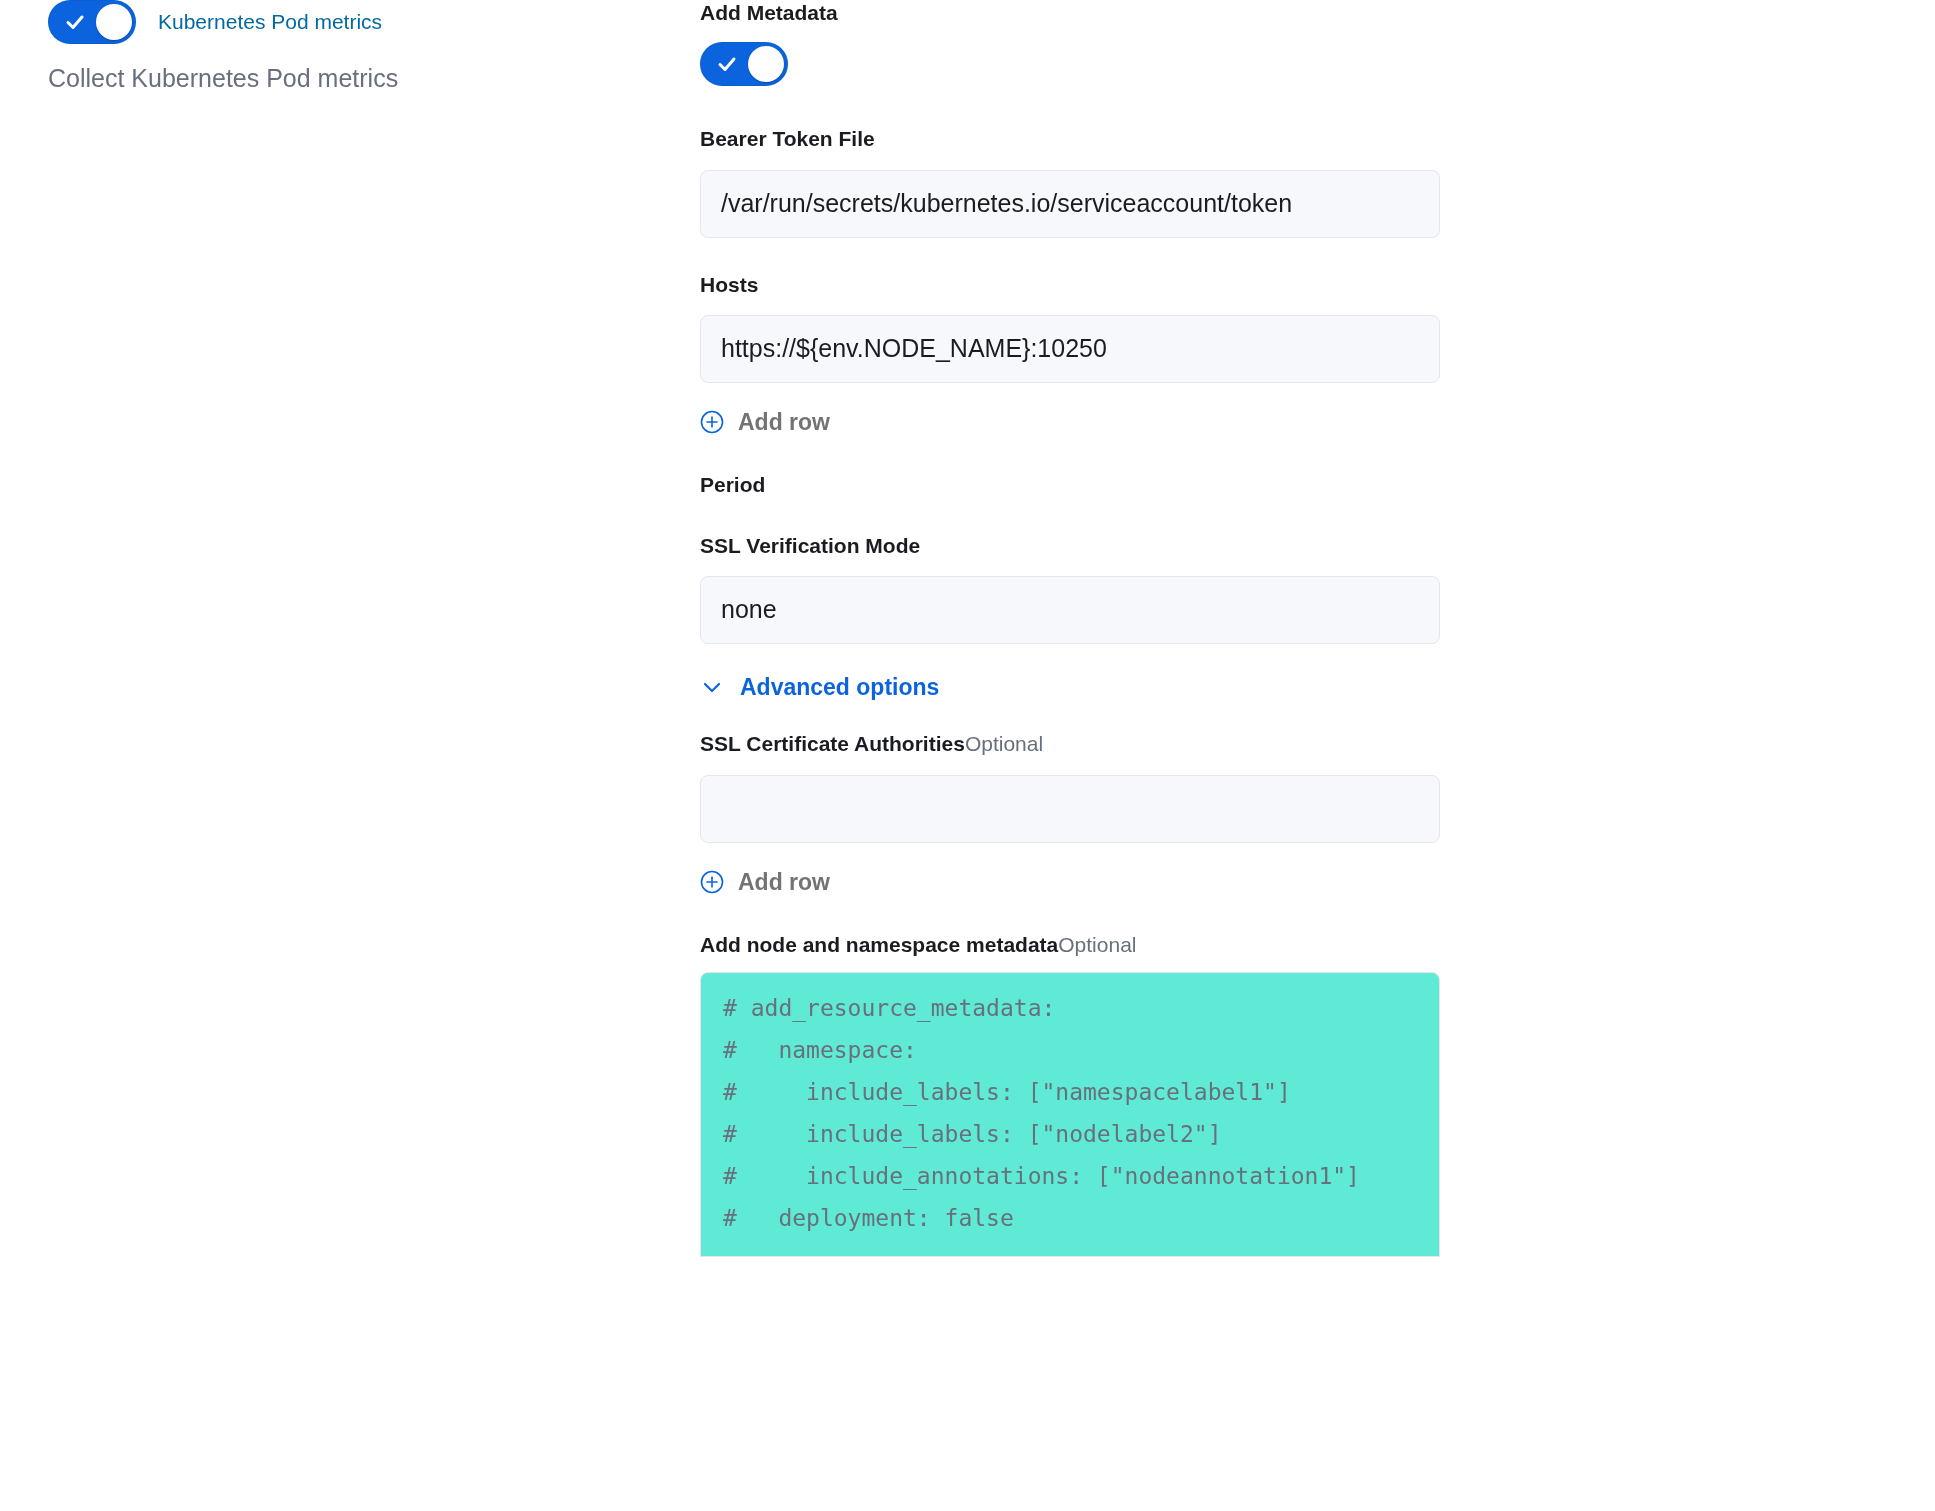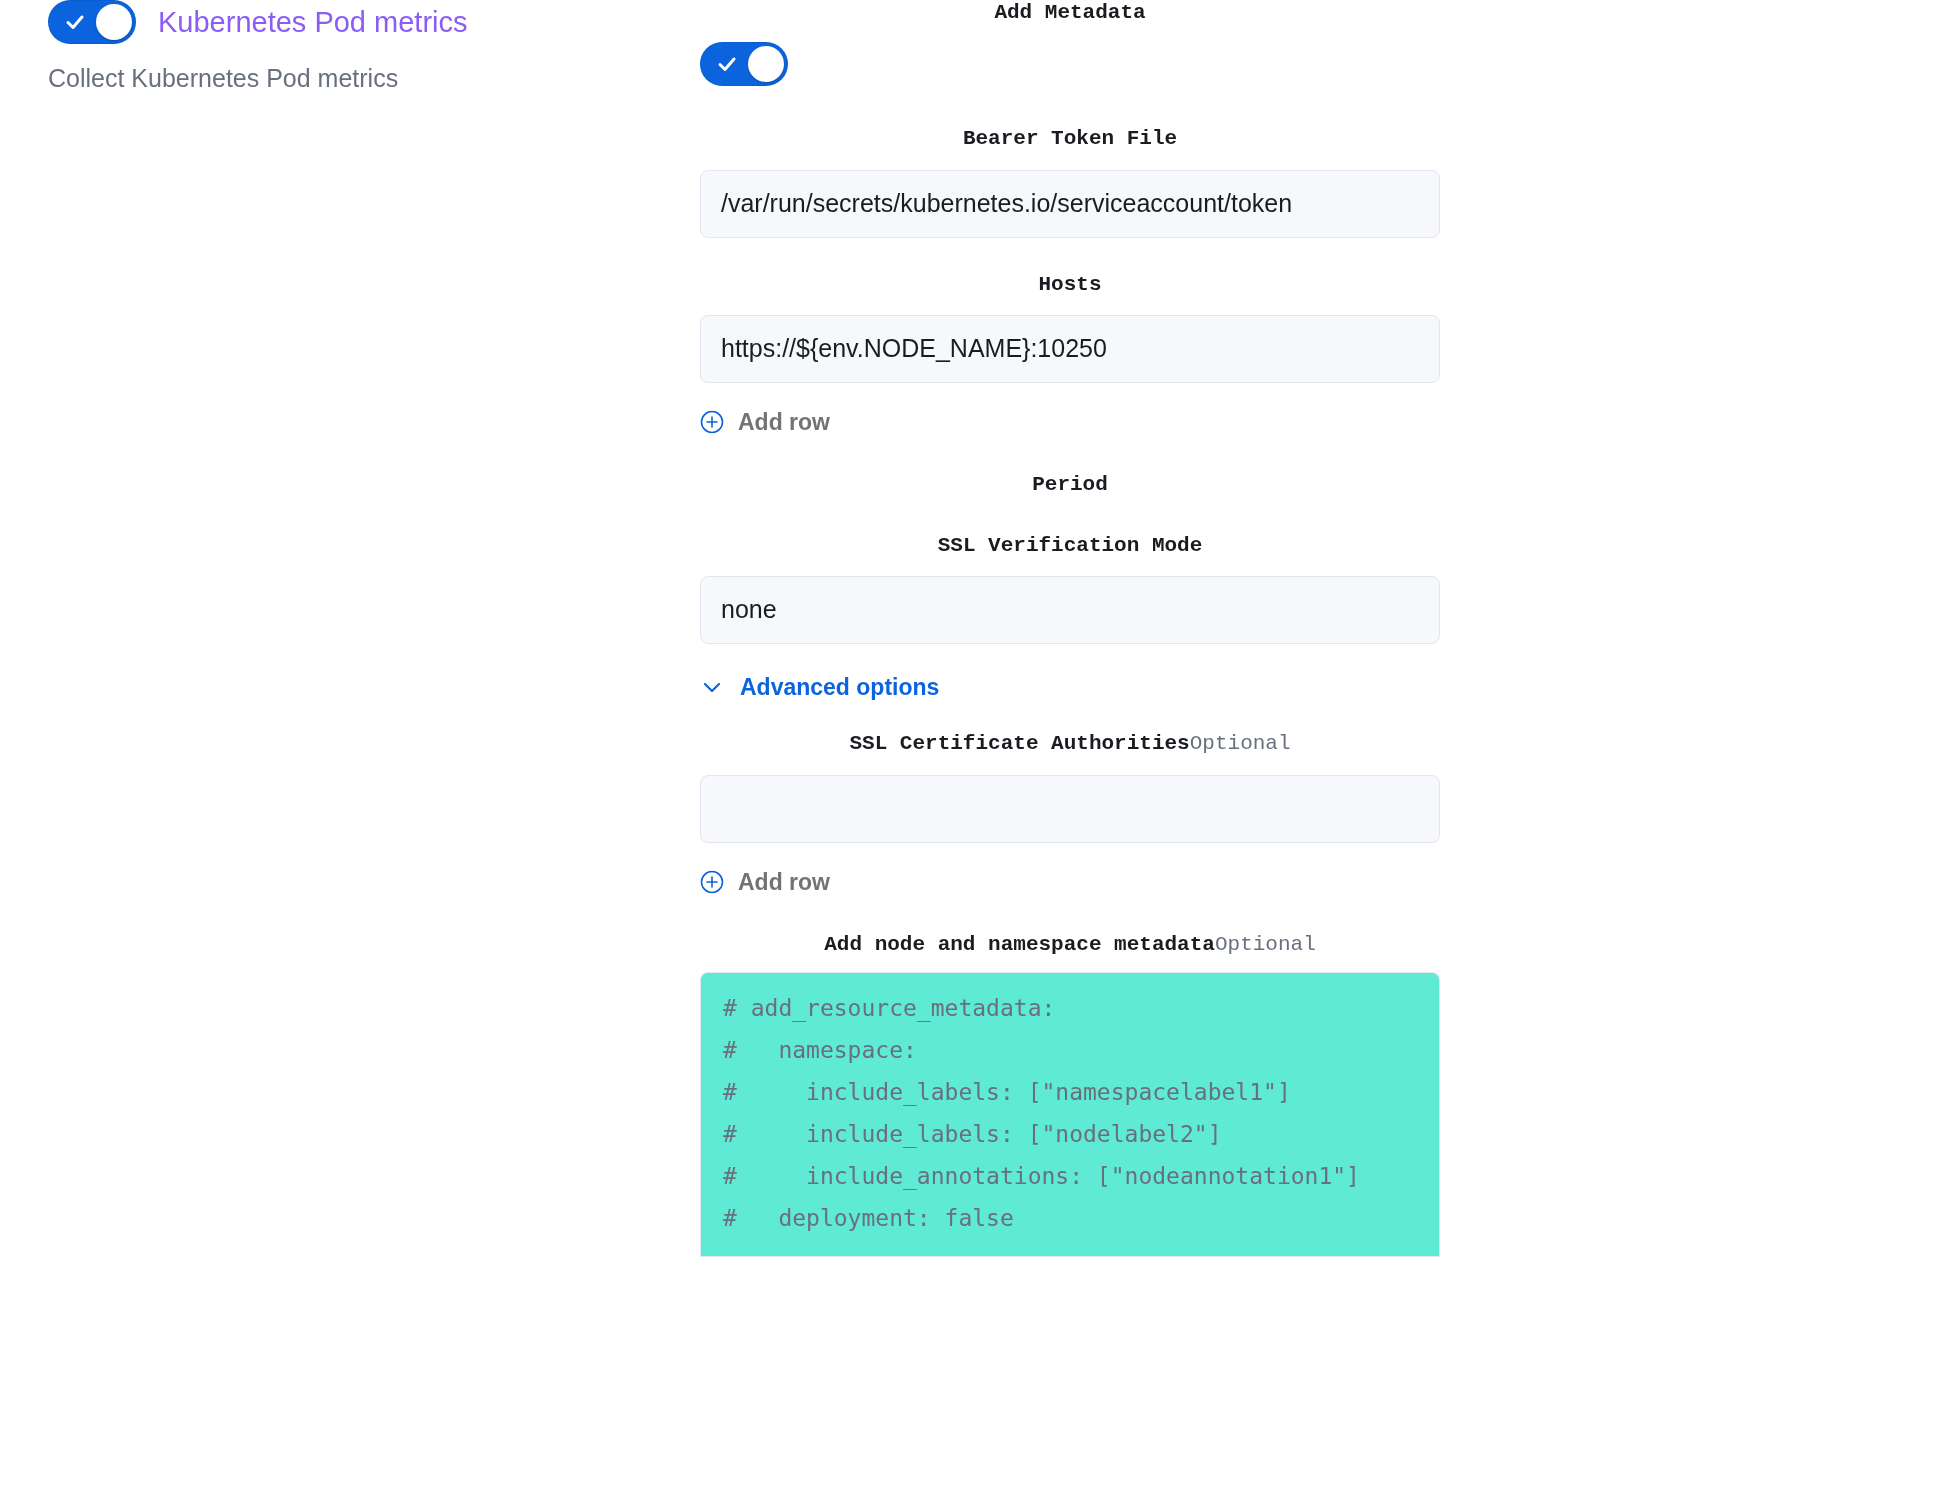--- a/index.html
+++ b/index.html
@@ -59,22 +59,22 @@
   .switch .check {
     position: absolute;
     left: 16px;
     top: 11px;
     width: 22px;
     height: 22px;
   }
   .switch .check svg { display:block; }
 
   .toggle-label {
-    font-size: 29px;
-    color: #8b5cf6;
+    font-size: 21px;
+    color: #0369a1;
     line-height: 1.2;
   }
   .toggle-desc {
     margin-top: 18px;
     font-size: 25px;
     color: #69707d;
     line-height: 1.3;
   }
 
   
@@ -85,22 +85,21 @@
     width: 740px;
   }
 
   .field-label {
     font-size: 21px;
     font-weight: bold;
     color: #1a1c21;
     line-height: 1.25;
     display: flex;
     align-items: baseline;
-    justify-content: center;
-    font-family: Liberation Mono, monospace;
+    justify-content: flex-start;
   }
   .optional-tag {
     font-size: 21px;
     font-weight: normal;
     color: #69707d;
   }
 
   .input-box {
     margin-top: 17px;
     width: 100%;

